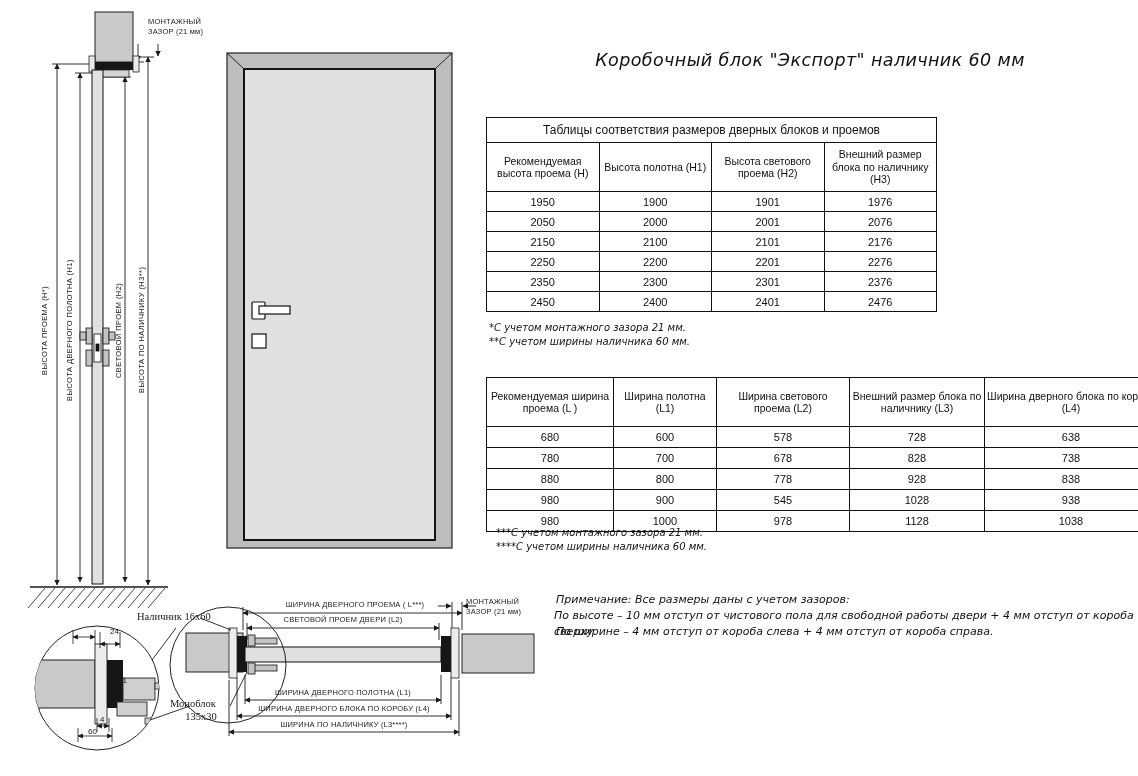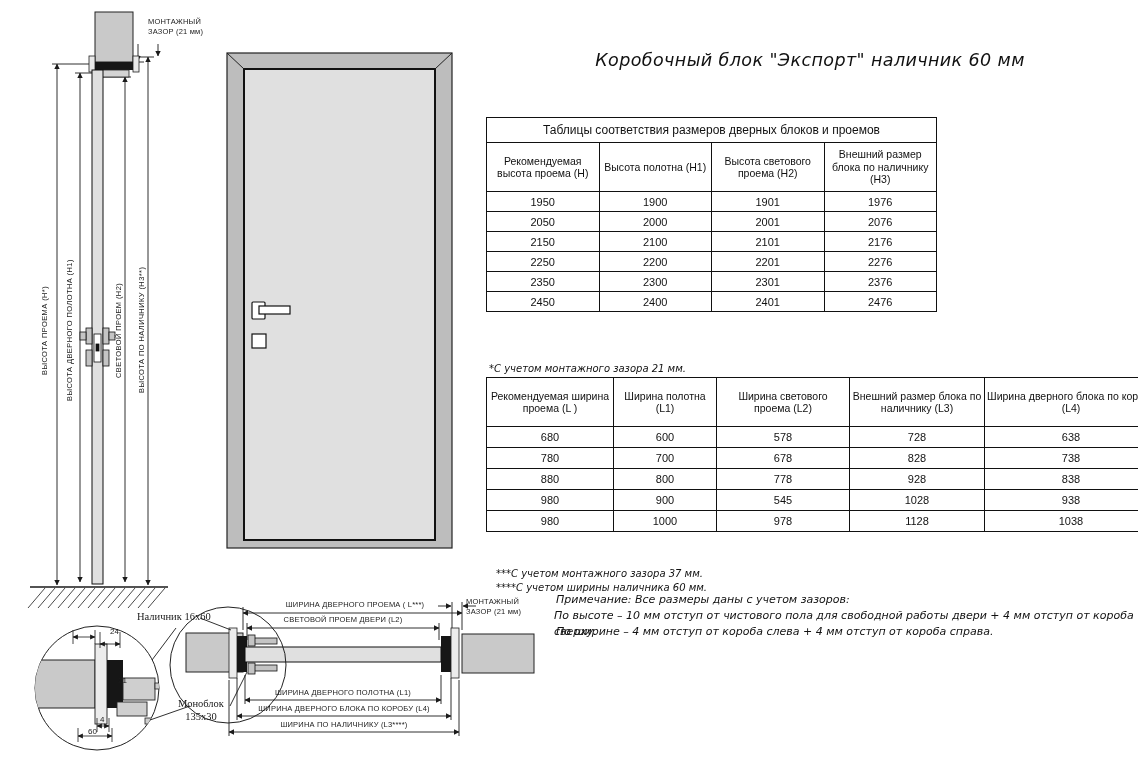--- a/index.html
+++ b/index.html
@@ -11,21 +11,21 @@
   .lbl.ctr{text-align:center;white-space:normal;}
   .dimnum{position:absolute;font-size:8px;color:#1a1a1a;}
   .seriflbl{position:absolute;font-family:"Liberation Serif",serif;font-size:10.5px;color:#1a1a1a;white-space:nowrap;}
   .vlabel{position:absolute;display:flex;align-items:center;justify-content:center;
           writing-mode:vertical-rl;transform:rotate(180deg);
           font-size:7.5px;letter-spacing:.4px;color:#1a1a1a;white-space:nowrap;}
   
   .hand{font-family:"DejaVu Sans",sans-serif;font-style:italic;color:#111;}
   .title{position:absolute;left:520px;top:50px;width:580px;text-align:center;
          font-size:17.5px;letter-spacing:.4px;}
-  .fn{position:absolute;font-size:10px;line-height:13.5px;margin-top:41px;}
+  .fn{position:absolute;font-size:10px;line-height:13.5px;}
   .notes{position:absolute;font-size:11px;line-height:15.5px;margin-top:12px;}
   
   table.t{position:absolute;border-collapse:collapse;table-layout:fixed;background:#fff;}
   table.t td,table.t th{border:1px solid #111;text-align:center;vertical-align:middle;
       font-family:"Liberation Sans",sans-serif;color:#111;padding:1px 2px;}
   table.t{border:1.5px solid #111;}
   td.cap{font-family:"Liberation Serif",serif;font-size:12px;height:22px;}
   table.t th{font-weight:normal;font-size:10.5px;line-height:12.5px;height:46px;}
   table.t td.num{font-size:11px;}
   table.t1 td.num{height:17px;}
@@ -216,21 +216,21 @@
     <tr>
       <td class="num">980</td>
       <td class="num">1000</td>
       <td class="num">978</td>
       <td class="num">1128</td>
       <td class="num">1038</td>
     </tr>
   </tbody>
     </table>
 
-  <div class="fn hand" style="left:496px;top:526px;">***С учетом монтажного зазора 37 мм.</div>
+  <div class="fn hand" style="left:496px;top:526px;">***С учетом монтажного зазора 21 мм.</div>
   <div class="fn hand" style="left:496px;top:540px;">****С учетом ширины наличника 60 мм.</div>
 
   <div class="notes hand" style="left:556px;top:580px;">Примечание: Все размеры даны с учетом зазоров:</div>
   <div class="notes hand" style="left:554px;top:596px;">По высоте – 10 мм отступ от чистового пола для свободной работы двери + 4 мм отступ от короба сверху.</div>
   <div class="notes hand" style="left:556px;top:612px;">По ширине – 4 мм отступ от короба слева + 4 мм отступ от короба справа.</div>
 
   <svg style="left:0;top:580px" width="545" height="196" viewBox="0 0 545 196">
     <defs>
       <marker id="ah3" viewBox="0 0 8 8" refX="7.5" refY="4" markerWidth="6.5" markerHeight="6.5" orient="auto-start-reverse">
         <path d="M0,0 L8,4 L0,8 z" fill="#1a1a1a"></path>
@@ -317,20 +317,20 @@
 
   <div class="lbl ctr" style="left:245px;top:600px;width:220px;">ШИРИНА ДВЕРНОГО ПРОЕМА ( L***)</div>
   <div class="lbl ctr" style="left:248px;top:615px;width:190px;">СВЕТОВОЙ ПРОЕМ ДВЕРИ (L2)</div>
   <div class="lbl" style="left:466px;top:597px;">МОНТАЖНЫЙ</div>
   <div class="lbl" style="left:466px;top:607px;">ЗАЗОР (21 мм)</div>
   <div class="lbl ctr" style="left:243px;top:688px;width:200px;">ШИРИНА ДВЕРНОГО ПОЛОТНА  (L1)</div>
   <div class="lbl ctr" style="left:234px;top:704px;width:220px;">ШИРИНА ДВЕРНОГО БЛОКА ПО КОРОБУ  (L4)</div>
   <div class="lbl ctr" style="left:244px;top:720px;width:200px;">ШИРИНА ПО НАЛИЧНИКУ  (L3****)</div>
 
   <div class="seriflbl" style="left:137px;top:611px;">Наличник  16x60</div>
-  <div class="seriflbl" style="left:170px;top:698px;width:62px;text-align:center;">Моноблок</div>
+  <div class="seriflbl" style="left:170px;top:698px;width:62px;">Моноблок</div>
   <div class="seriflbl" style="left:170px;top:711px;width:62px;text-align:center;">135x30</div>
   <div class="dimnum" style="left:76px;top:627px;margin-left:34px;">24</div>
   <div class="dimnum" style="left:118px;top:634px;margin-top:42px;">21</div>
   <div class="dimnum" style="left:100px;top:715px;">4</div>
   <div class="dimnum" style="left:88px;top:727px;">60</div>
 
 </div>
 
 </body></html>

